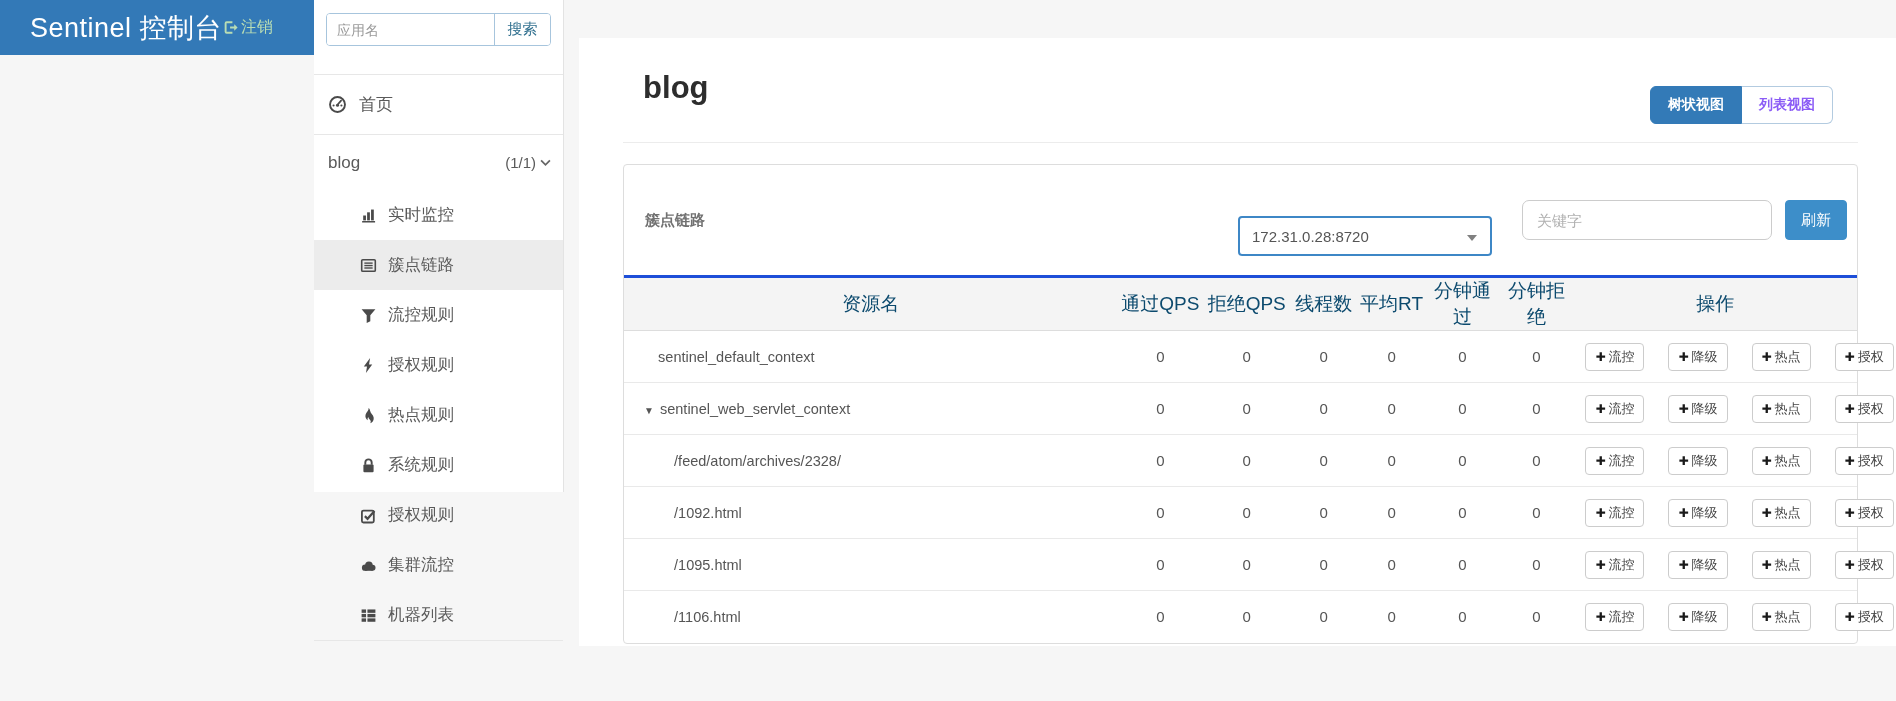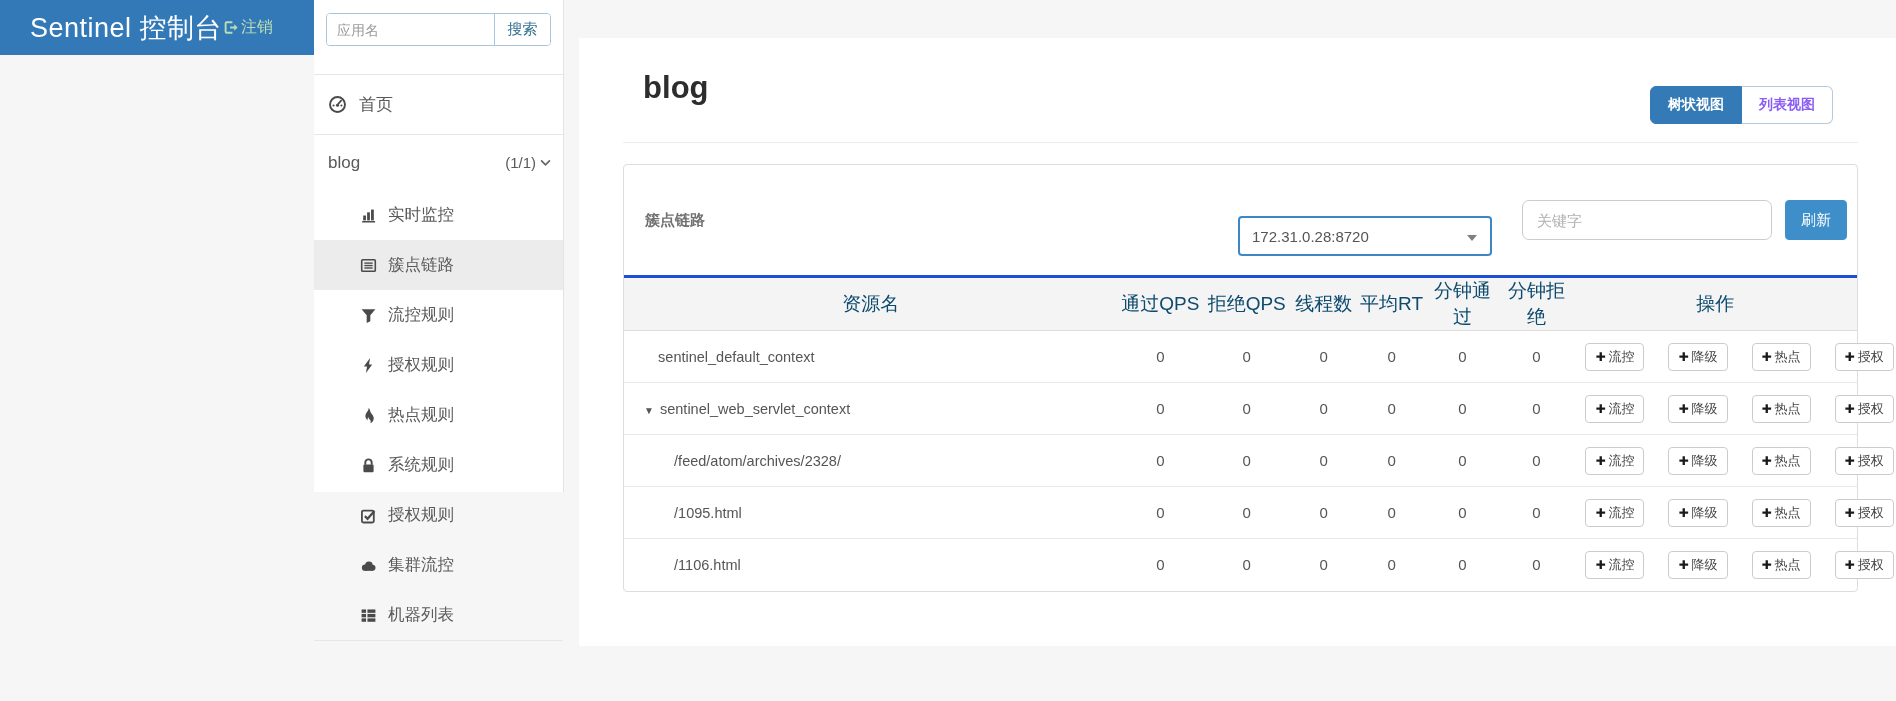--- a/index.html
+++ b/index.html
@@ -282,20 +282,30 @@
                   <td class="res child"><span>/feed/atom/archives/2328/</span></td>
                   <td class="num">0</td>
                   <td class="num">0</td>
                   <td class="num">0</td>
                   <td class="num">0</td>
                   <td class="num">0</td>
                   <td class="num">0</td>
                   <td class="acts"><button class="act-btn"><span class="plus">✚</span>流控</button><button class="act-btn"><span class="plus">✚</span>降级</button><button class="act-btn"><span class="plus">✚</span>热点</button><button class="act-btn"><span class="plus">✚</span>授权</button></td>
                 </tr>
                 <tr>
+                  <td class="res child"><span>/1092.html</span></td>
+                  <td class="num">0</td>
+                  <td class="num">0</td>
+                  <td class="num">0</td>
+                  <td class="num">0</td>
+                  <td class="num">0</td>
+                  <td class="num">0</td>
+                  <td class="acts"><button class="act-btn"><span class="plus">✚</span>流控</button><button class="act-btn"><span class="plus">✚</span>降级</button><button class="act-btn"><span class="plus">✚</span>热点</button><button class="act-btn"><span class="plus">✚</span>授权</button></td>
+                </tr>
+                <tr>
                   <td class="res child"><span>/1095.html</span></td>
                   <td class="num">0</td>
                   <td class="num">0</td>
                   <td class="num">0</td>
                   <td class="num">0</td>
                   <td class="num">0</td>
                   <td class="num">0</td>
                   <td class="acts"><button class="act-btn"><span class="plus">✚</span>流控</button><button class="act-btn"><span class="plus">✚</span>降级</button><button class="act-btn"><span class="plus">✚</span>热点</button><button class="act-btn"><span class="plus">✚</span>授权</button></td>
                 </tr>
                 <tr>

